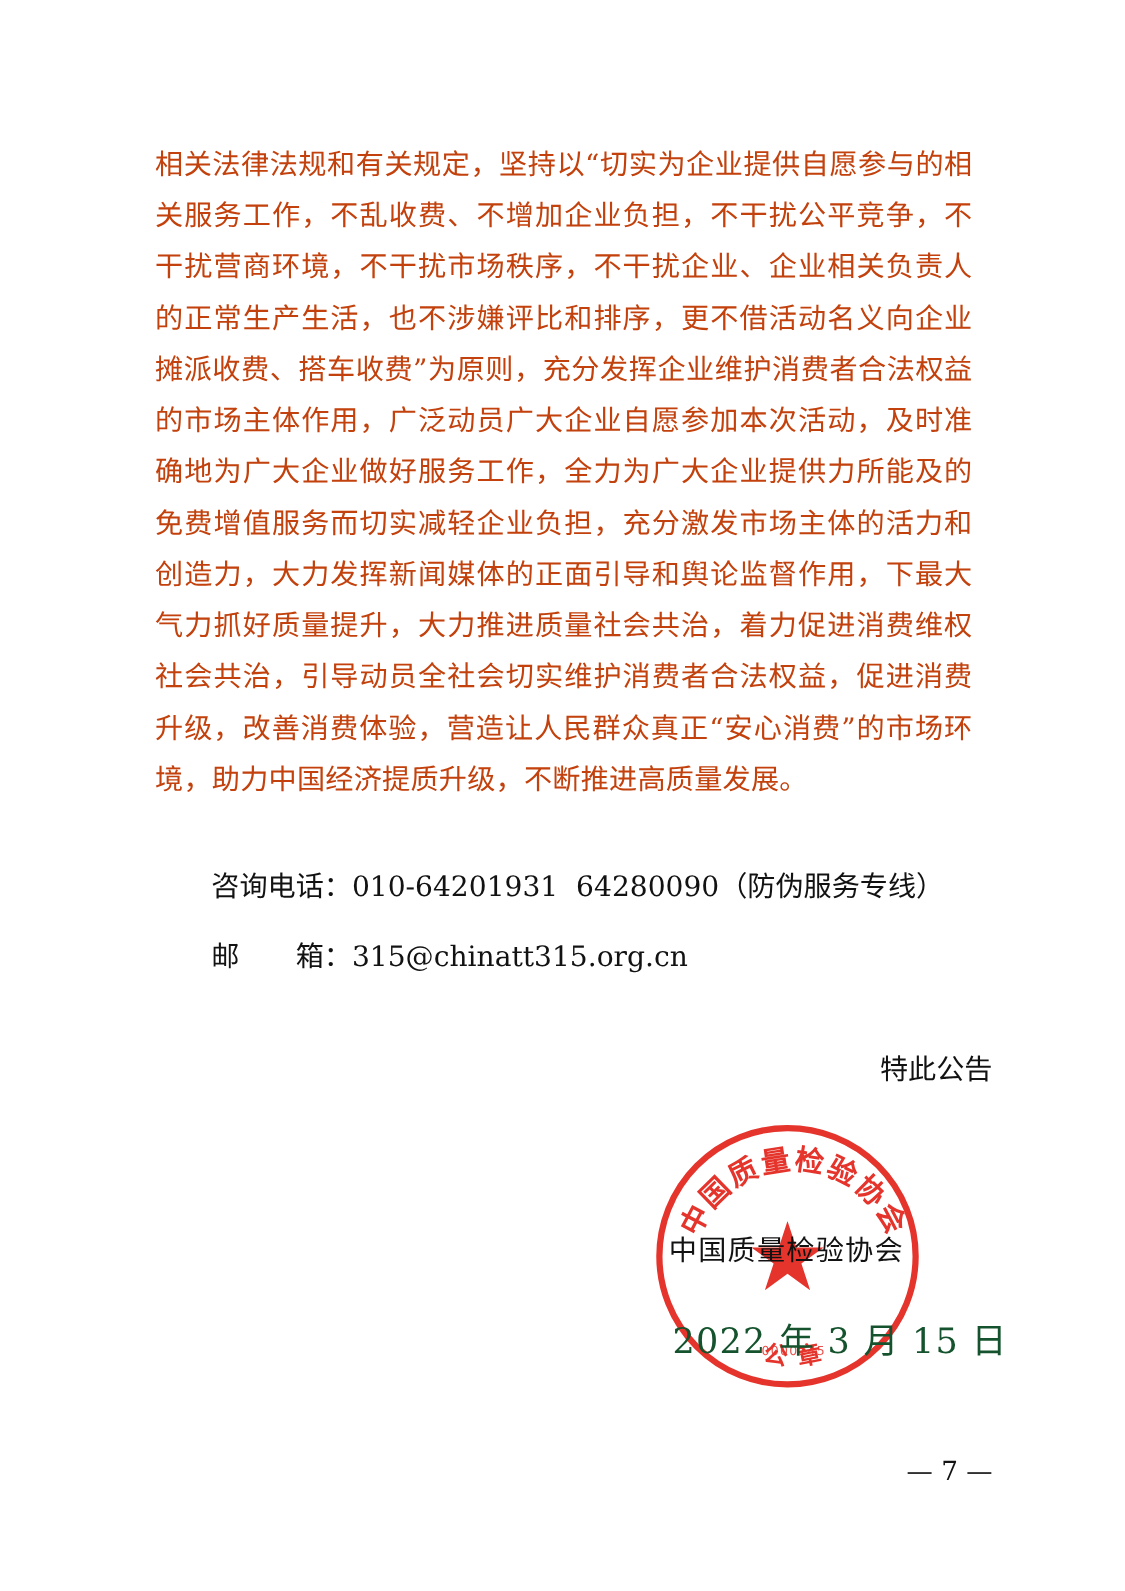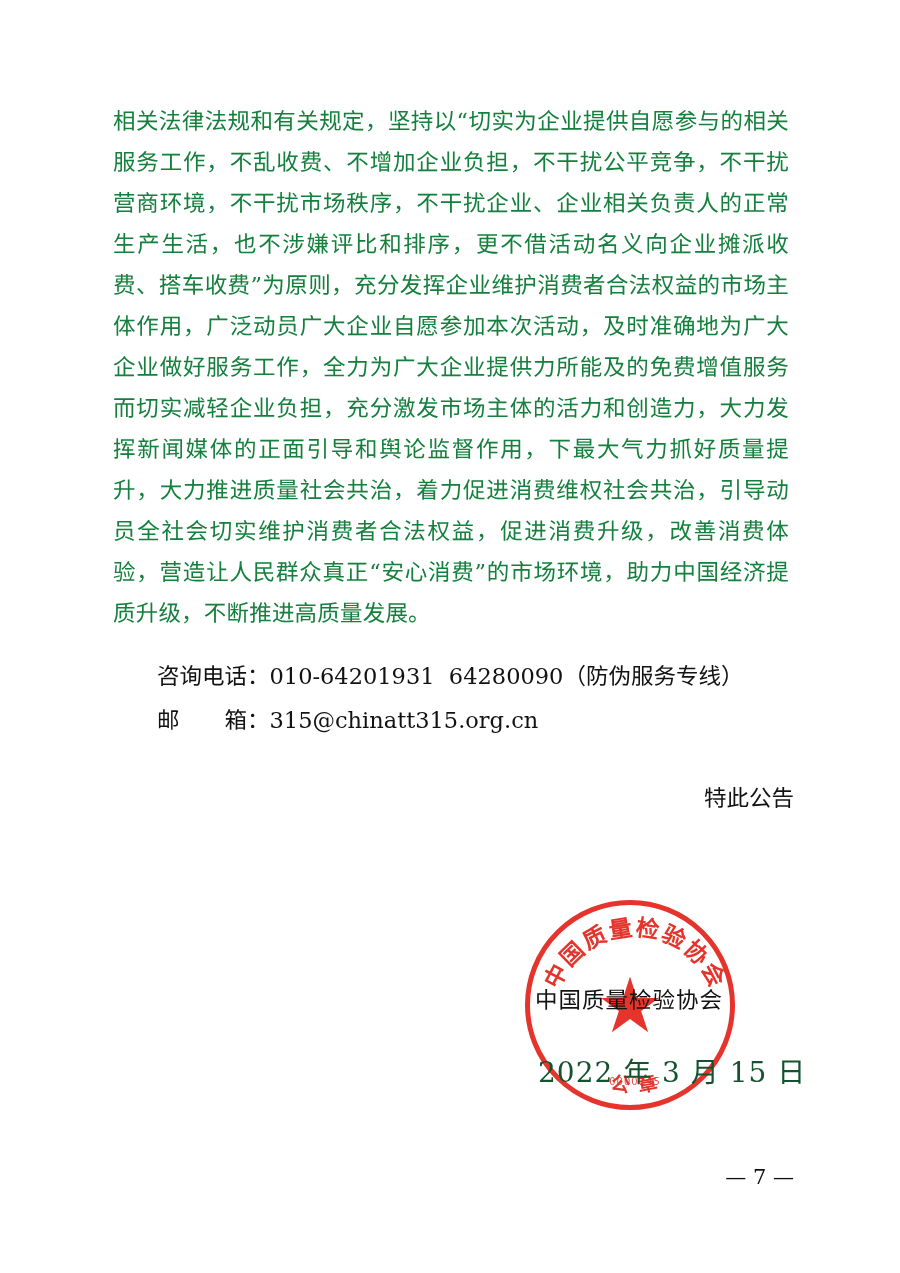--- a/index.html
+++ b/index.html
@@ -30,36 +30,36 @@
     top: 96px;
     width: 686px;
   }
 
   .para {
     font-size: 22.5px;
     line-height: 41px;
     text-align: justify;
     text-justify: inter-ideograph;
     letter-spacing: 0.2px;
-    margin: 5px;
-    color: #15803d;
+    margin: 16px;
+    color: #c2410c;
   }
 
   .para.indent {
     text-indent: 45px;
   }
 
   .gap-sm { height: 3px; }
   .gap-md { height: 10px; }
   .gap-lg { height: 34px; }
 
   .contact-line {
     font-size: 22.5px;
     line-height: 40px;
-    margin: 4px;
+    margin: 16px;
     padding-left: 45px;
     color: #121212;
     white-space: pre;
   }
 
   .notice-line {
     font-size: 22.5px;
     line-height: 40px;
     margin: 0;
     padding-left: 45px;

